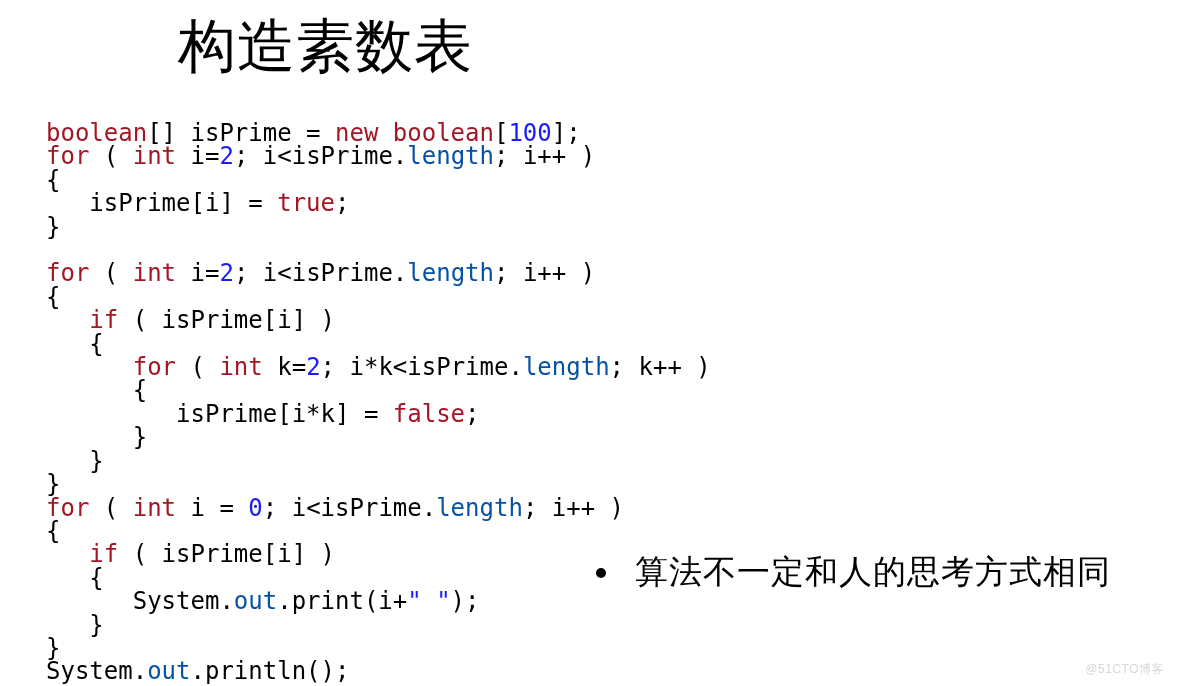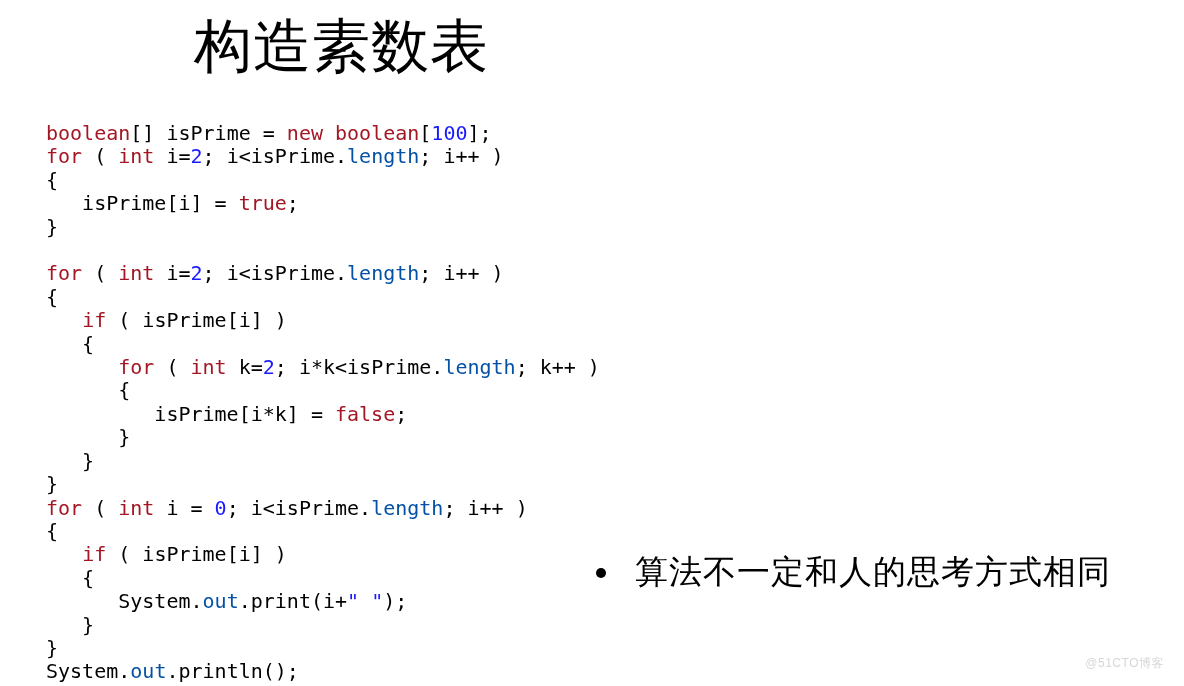--- a/index.html
+++ b/index.html
@@ -12,28 +12,27 @@
       overflow: hidden;
     }
     .title {
       position: absolute;
       left: 178px;
       top: 8px;
       font-size: 58px;
       font-weight: 400;
       color: #000;
       letter-spacing: 1px;
-      margin-left: 16px;
     }
     .code {
       position: absolute;
       left: 46px;
       top: 122px;
       font-family: "Consolas", "Menlo", "Monaco", monospace;
-      font-size: 20px;
+      font-size: 24px;
       line-height: 23.4px;
       color: #000;
       white-space: pre;
     }
     .kw1 { color: #a31623; } 
     .kw2 { color: #a31623; } 
     .num { color: #1a1aff; }
     .fld { color: #0451a5; } 
     .bullet-row {
       position: absolute;
@@ -51,21 +50,21 @@
       flex-shrink: 0;
     }
     .bullet-text {
       font-size: 33px;
       color: #000;
       letter-spacing: 1px;
     }
     .watermark {
       position: absolute;
       right: 20px;
-      bottom: 14px;
+      bottom: 8px;
       font-size: 12px;
       color: #d7d7d7;
       letter-spacing: 0.5px;
     }
   </style>
 </head>
 <body>
 
 <div class="title">构造素数表</div>
 

